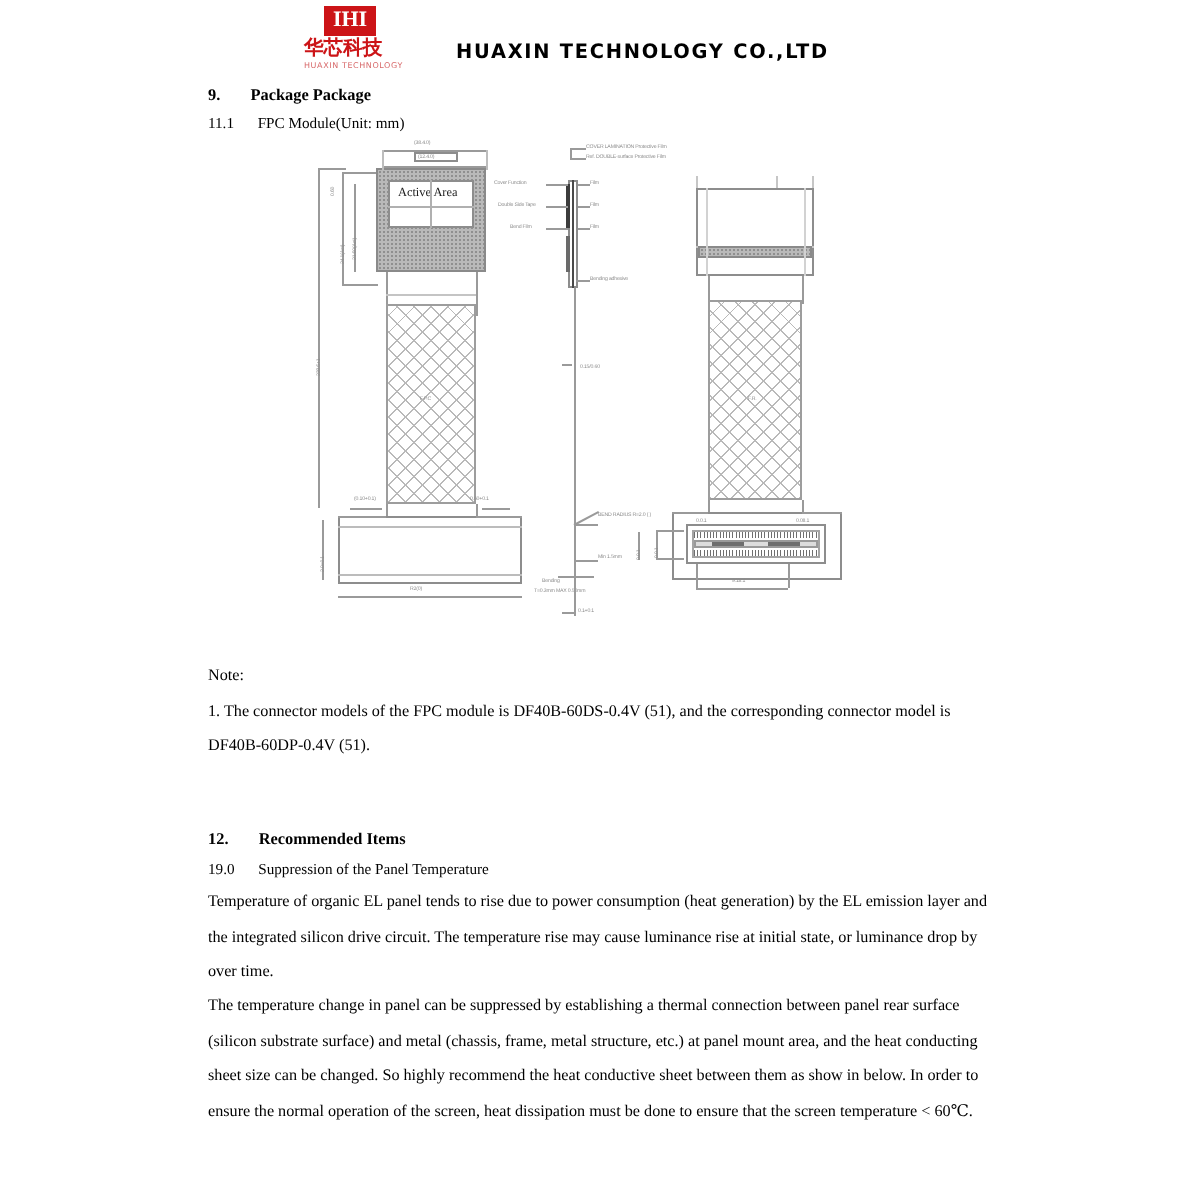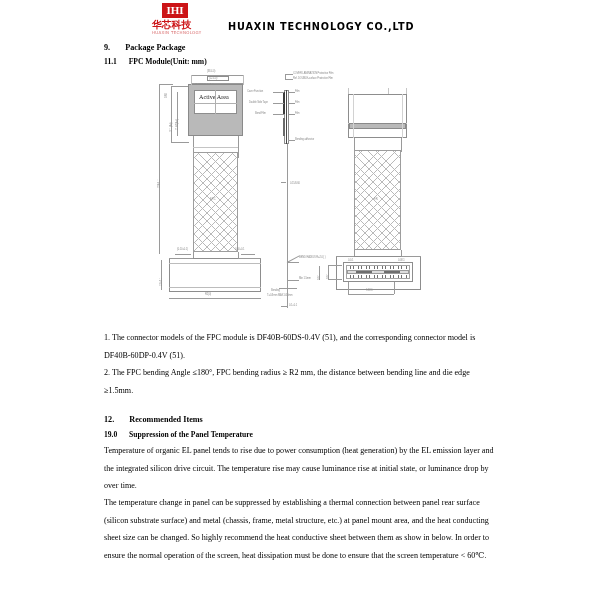--- a/index.html
+++ b/index.html
@@ -24,21 +24,21 @@
     font-family:"DejaVu Sans",sans-serif;font-size:4px;line-height:6px;letter-spacing:.3px;
     white-space:nowrap;}
   .title-cn{position:absolute;left:228px;top:1px;font-family:"DejaVu Sans",sans-serif;
     font-size:17px;font-weight:bold;letter-spacing:3.2px;color:#000;line-height:19px;white-space:nowrap;}
   .title-en{position:absolute;left:228px;top:21px;font-family:"DejaVu Sans",sans-serif;
     font-size:10px;font-weight:bold;letter-spacing:.9px;color:#000;line-height:12px;white-space:nowrap;
     transform:scaleX(.97);transform-origin:left center;}
 
   
   .h2{position:absolute;font-size:8.2px;font-weight:bold;color:#000;white-space:nowrap;}
-  .h3{position:absolute;font-size:7.6px;font-weight:bold;color:#000;white-space:nowrap;}
+  .h3{position:absolute;font-size:7.6px;font-weight:normal;color:#000;white-space:nowrap;}
   .para{position:absolute;font-size:8.1px;line-height:17.6px;color:#000;text-align:left;}
   .para p{margin:0;}
 
   
   .drawing{position:absolute;left:155px;top:70px;width:292px;height:248px;}
   .dw{position:absolute;}
   .ln{position:absolute;background:#9a9a9a;}
   .vln{position:absolute;background:#9a9a9a;width:1px;}
   .box{position:absolute;border:1px solid #8d8d8d;box-sizing:border-box;background:#fff;}
   .micro{position:absolute;font-family:"Liberation Sans",sans-serif;font-size:2.6px;
@@ -241,22 +241,22 @@
       <div class="ln" style="left:-12px;top:195px;width:14px;height:1px;"></div>
       <div class="ln" style="left:-12px;top:209px;width:14px;height:1px;"></div>
       <div class="ln" style="left:8px;top:224px;width:46px;height:1px;"></div>
       <div class="micro" style="left:26px;top:218.5px;">9.18.1</div>
       <div class="vln" style="left:8px;top:212px;height:12px;"></div>
       <div class="vln" style="left:54px;top:212px;height:12px;"></div>
     </div>
   </div>
 
   <div class="para" style="left:104px;top:329px;width:392px;">
+    <p>Note:</p>
     <p>1. The connector models of the FPC module is DF40B-60DS-0.4V (51), and the corresponding connector model is DF40B-60DP-0.4V (51).</p>
-    <p>2. The FPC bending Angle ≤180°, FPC bending radius ≥ R2 mm, the distance between bending line and die edge ≥1.5mm.</p>
   </div>
 
   <div class="h2" style="left:104px;top:415px;">
     <span>12.</span>
     <span style="display:inline-block;width:11px;"></span>
     <span>Recommended Items</span>
   </div>
   <div class="h3" style="left:104px;top:430px;">
     <span>19.0</span>
     <span style="display:inline-block;width:8px;"></span>

